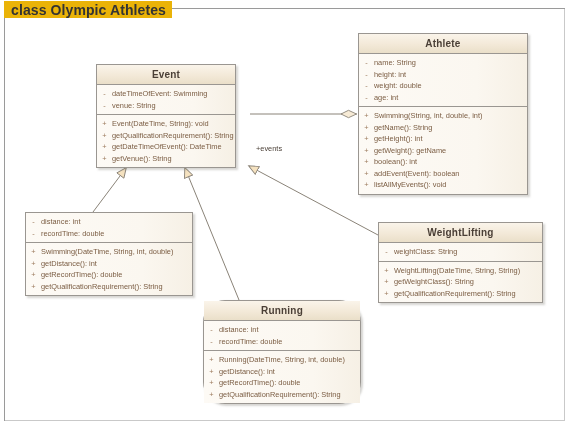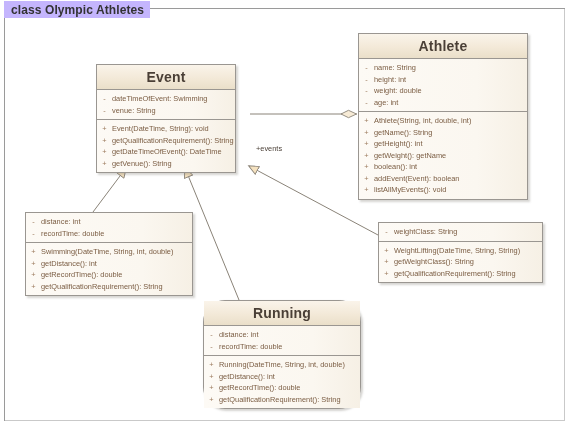--- a/index.html
+++ b/index.html
@@ -46,25 +46,25 @@
     pointer-events: none;
   }
 
   
   .title-tab {
     position: absolute;
     left: 4px;
     top: 1px;
     height: 17px;
     box-sizing: border-box;
-    background: #c4b5fd;
+    background: #eab308;
     display: flex;
     align-items: center;
     padding: 0 6px 0 7px;
-    font-size: 12px;
+    font-size: 14px;
     font-weight: bold;
     color: #333333;
     letter-spacing: 0.1px;
     white-space: nowrap;
     z-index: 6;
   }
   .title-tab-shape {
     position: absolute;
     left: 4px;
     top: 1px;
@@ -86,21 +86,21 @@
   .uml {
     position: absolute;
     box-sizing: border-box;
     border: 1px solid #9a9691;
     background: #fdfbf7;
     box-shadow: 1.5px 1.5px 2px rgba(120,115,105,0.30);
     z-index: 3;
   }
   .uml-title {
     text-align: center;
-    font-size: 14px;
+    font-size: 10px;
     font-weight: bold;
     color: #4a3f36;
     padding: 4px 2px 4px 2px;
     background: linear-gradient(to bottom, #faf4ea 0%, #f3e9d8 55%, #eadfc9 100%);
     border-bottom: 1px solid #9a9691;
     letter-spacing: 0.2px;
   }
   .uml-compartment {
     padding: 3px 0 3px 0;
     background: linear-gradient(to right, #fdfaf5 0%, #fbf7f0 70%, #f6f0e5 100%);
@@ -229,21 +229,21 @@
         <span class="uml-member">weight: double</span>
       </div>
       <div class="uml-row">
         <span class="uml-vis">-</span>
         <span class="uml-member">age: int</span>
       </div>
     </div>
     <div class="uml-compartment">
       <div class="uml-row">
         <span class="uml-vis">+</span>
-        <span class="uml-member">Athlete(String, int, double, int)</span>
+        <span class="uml-member">Swimming(String, int, double, int)</span>
       </div>
       <div class="uml-row">
         <span class="uml-vis">+</span>
         <span class="uml-member">getName(): String</span>
       </div>
       <div class="uml-row">
         <span class="uml-vis">+</span>
         <span class="uml-member">getHeight(): int</span>
       </div>
       <div class="uml-row">
@@ -322,20 +322,21 @@
         <span class="uml-member">getRecordTime(): double</span>
       </div>
       <div class="uml-row">
         <span class="uml-vis">+</span>
         <span class="uml-member">getQualificationRequirement(): String</span>
       </div>
     </div>
   </div>
 
   <div class="uml" style="left:378px; top:222px; width:165px;">
+    <div class="uml-title">WeightLifting</div>
     <div class="uml-compartment">
       <div class="uml-row">
         <span class="uml-vis">-</span>
         <span class="uml-member">weightClass: String</span>
       </div>
     </div>
     <div class="uml-compartment">
       <div class="uml-row">
         <span class="uml-vis">+</span>
         <span class="uml-member">WeightLifting(DateTime, String, String)</span>

